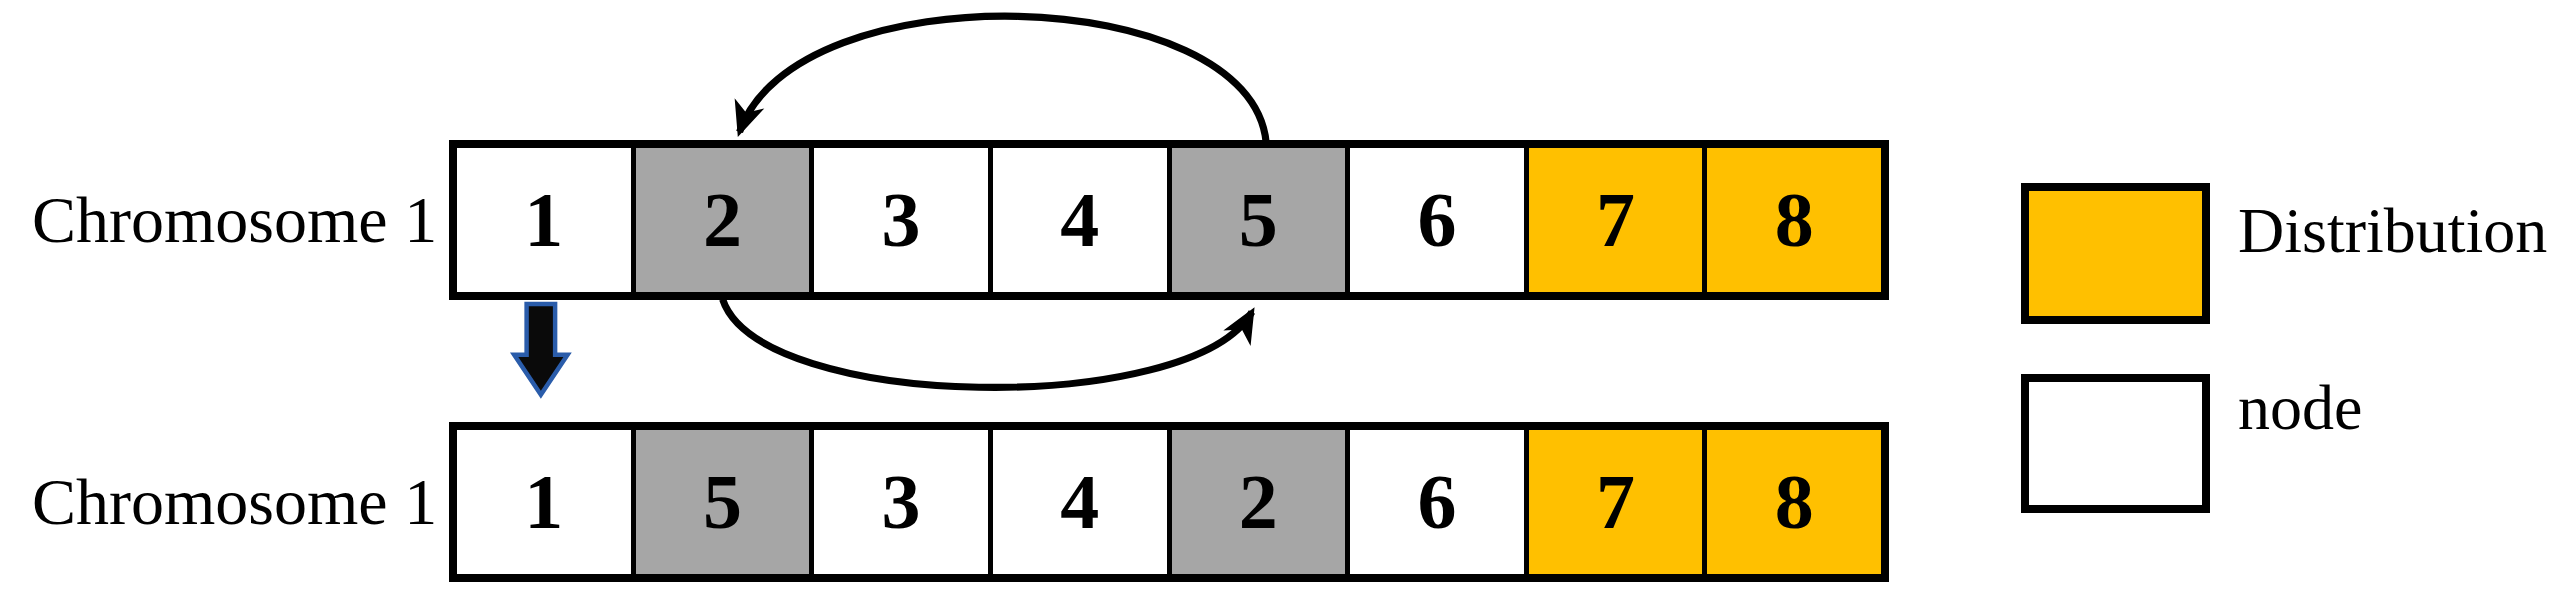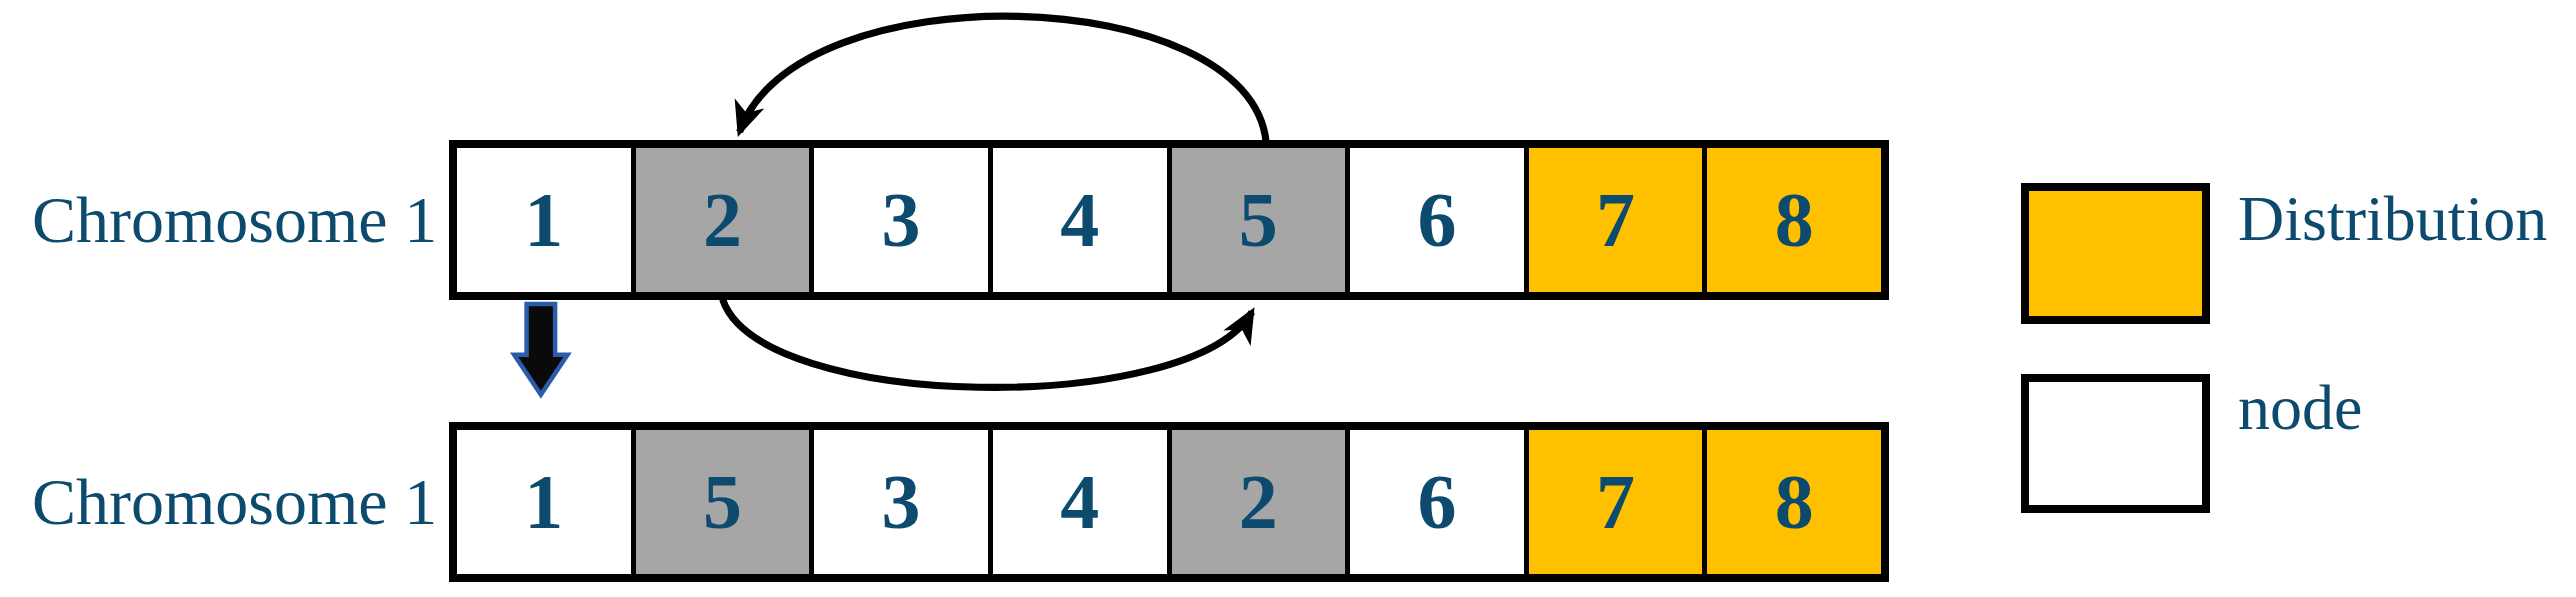--- a/index.html
+++ b/index.html
@@ -1,21 +1,21 @@
 <!DOCTYPE html>
 <html style="font-size:14.3px"><head>
 <meta charset="utf-8">
 <style>
   html,body{margin:0;padding:0;background:#fff;}
   #canvas{
     position:relative;
     width:2576px;height:598px;
     background:#ffffff;
     font-family:"Liberation Serif","DejaVu Serif",serif;
-    color:#0c4a6e;
+    color:#000000;
     overflow:hidden;
   }
   .chrom-label{
     position:absolute;left:32px;width:410px;height:160px;
     display:flex;align-items:center;
     font-size:66px;white-space:nowrap;
   }
   .chrom-row{
     position:absolute;left:449px;width:1440px;height:160px;
     display:flex;box-sizing:border-box;
@@ -76,21 +76,21 @@
         <path d="M0 0.6 L10 5 L0 9.4 L2.8 5 Z" fill="#000"></path>
       </marker>
     </defs>
     <path d="M 1421 160 C 1404 -20, 893 -34, 830 148" fill="none" stroke="#000" stroke-width="8" marker-end="url(#arw)"></path>
     <path d="M 811 336 C 853 462, 1338 468, 1405 350" fill="none" stroke="#000" stroke-width="8" marker-end="url(#arw)"></path>
     <polygon points="591,341 623,341 623,398 637,398 607,443 577,398 591,398" stroke-width="5" stroke-linejoin="miter" stroke="#2A5CAA" style="fill: rgb(10, 10, 10);"></polygon>
   </svg>
 
   <div>
     <div class="legend-swatch" style="top: 183px; height: 141px; background: rgb(255, 192, 0);"></div>
-    <div class="legend-text" style="top:180px;text-align:right;">
+    <div class="legend-text" style="top:192px;text-align:right;">
       <div>Distribution</div>
     </div>
     <div class="legend-swatch" style="top: 374px; height: 139px; background: rgb(255, 255, 255);"></div>
     <div class="legend-text" style="top:369px;">
       <div>node</div>
     </div>
   </div>
 
 </div>
 

